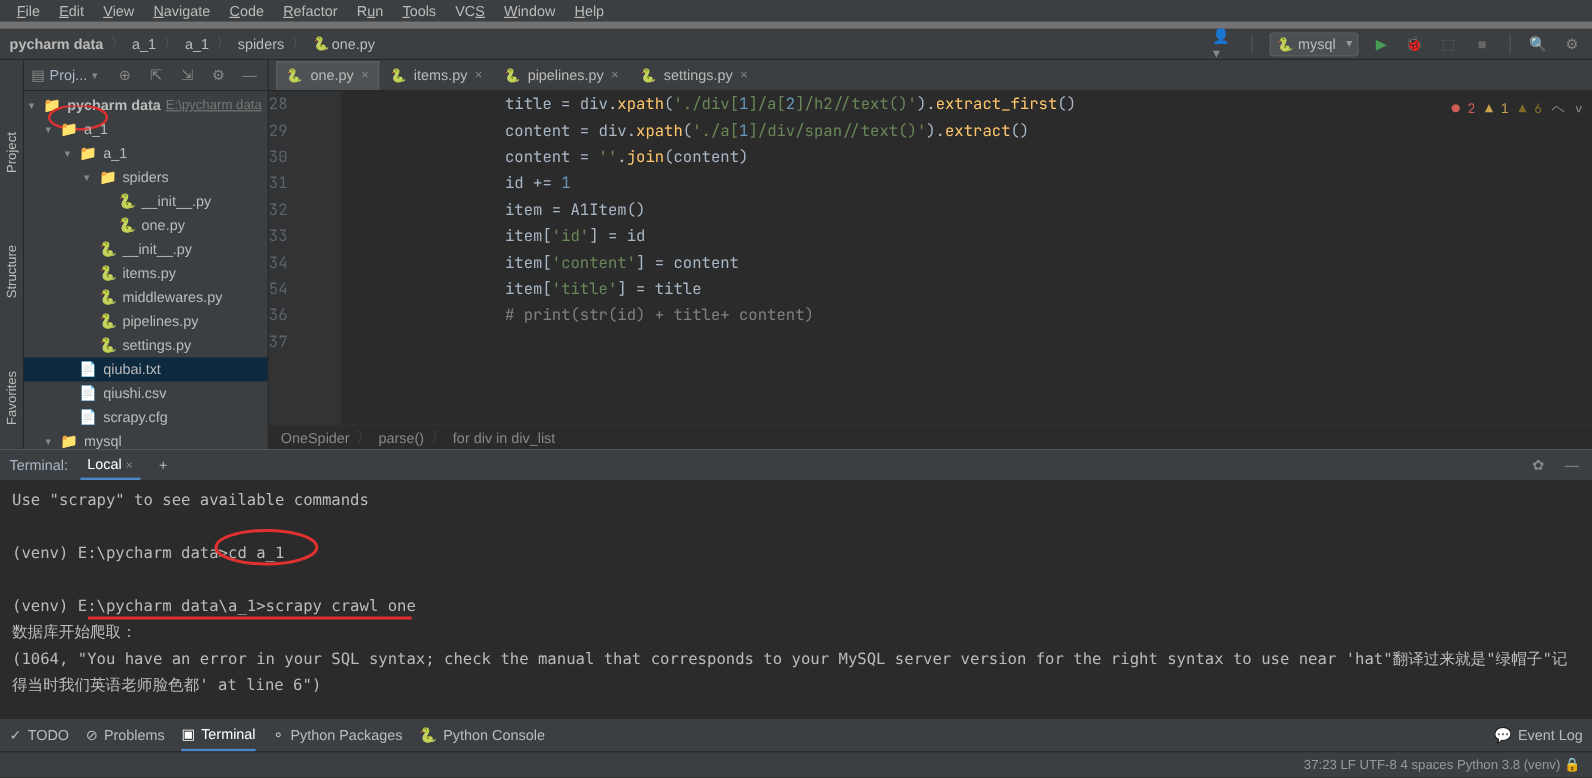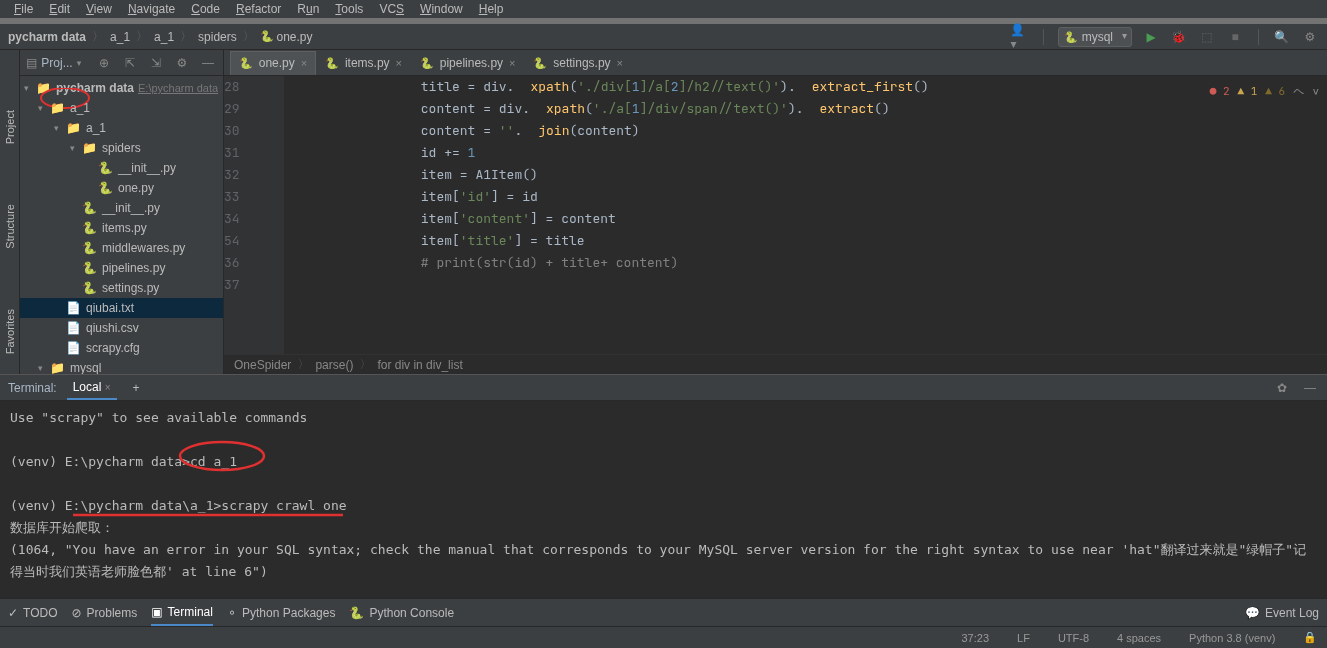--- a/index.html
+++ b/index.html
@@ -37,37 +37,37 @@
 .editor-area { flex:1; display:flex; flex-direction:column; background:#2b2b2b; position:relative; }
 .tabs { height:26px; background:#3c3f41; display:flex; align-items:flex-end; border-bottom:1px solid #282828; padding-left:6px; }
 .tab { height:24px; display:flex; align-items:center; padding:0 8px; gap:6px; color:#bbb; cursor:pointer; border:1px solid transparent; }
 .tab.active { background:#4e5254; border:1px solid #5e6060; border-bottom-color:#4e5254; }
 .tab .close { color:#888; font-size:11px; }
 .editor-body { flex:1; display:flex; font-family:"JetBrains Mono","Consolas",monospace; font-size:13px; line-height:22px; overflow:hidden; position:relative; }
 .gutter { width:60px; background:#313335; color:#606366; text-align:left; padding:0 12px 0 0; }
 .gutter div { height:22px; }
 .code { flex:1; padding-left:12px; }
 .code .line { height:22px; white-space:pre; }
-.kw { color:#cc7832; } .str { color:#6a8759; } .num { color:#6897bb; } .fn { color:#ffc66d;margin-left:16px; } .cm { color:#808080; }
+.kw { color:#cc7832; } .str { color:#6a8759; } .num { color:#6897bb; } .fn { color:#ffc66d; } .cm { color:#808080; }
 .editor-status { height:20px; display:flex; align-items:center; padding:0 10px; color:#888; gap:6px; border-top:1px solid #323232; }
 .editor-status .sep2 { color:#555; }
 .editor-top-indicators { position:absolute; top:4px; right:8px; display:flex; gap:8px; align-items:center; font-size:11px; }
 .ind-err { color:#cf5b56; } .ind-warn { color:#c9a54f; } .ind-weak { color:#806a2b; }
 .terminal-panel { height:224px; background:#2b2b2b; border-top:1px solid #555; display:flex; flex-direction:column; }
 .term-header { height:26px; background:#3c3f41; display:flex; align-items:center; padding:0 8px; border-bottom:1px solid #282828; justify-content:space-between; }
 .term-tabs { display:flex; align-items:center; gap:10px; }
 .term-tabs .ttab { color:#bbb; padding:4px 6px; cursor:pointer; }
 .term-tabs .ttab.active { border-bottom:2px solid #4a88c7; color:#fff; }
 .term-body { flex:1; padding:6px 10px; font-family:"Consolas",monospace; font-size:13px; line-height:22px; color:#bbb; overflow:auto; position:relative; }
 .term-body pre { margin:0; white-space:pre-wrap; }
 .bottom-bar { height:28px; background:#3c3f41; display:flex; align-items:center; padding:0 8px; border-top:1px solid #282828; gap:14px; }
 .bottom-bar .bitem { display:flex; align-items:center; gap:5px; color:#bbb; cursor:pointer; }
 .bottom-bar .bitem.active { color:#fff; border-bottom:2px solid #4a88c7; height:100%; }
 .bottom-bar .spacer { flex:1; }
-.status-bar { height:22px; background:#3c3f41; display:flex; align-items:center; justify-content:flex-end; padding:0 10px; gap:28px; color:#999; font-size:11px; border-top:1px solid #282828; }
+.status-bar { height:22px; background:#3c3f41; display:flex; align-items:center; justify-content:flex-end; padding:0 10px; gap:3px; color:#999; font-size:11px; border-top:1px solid #282828; }
 .pyicon { color:#3b7fd3; font-size:11px; }
 .folder-icon { color:#9aa7b0; }
 svg { display:block; }
 .red-annot { position:absolute; pointer-events:none; }
 </style>
 </head>
 <body>
 
 <div class="menubar">
   <span><u>F</u>ile</span>

